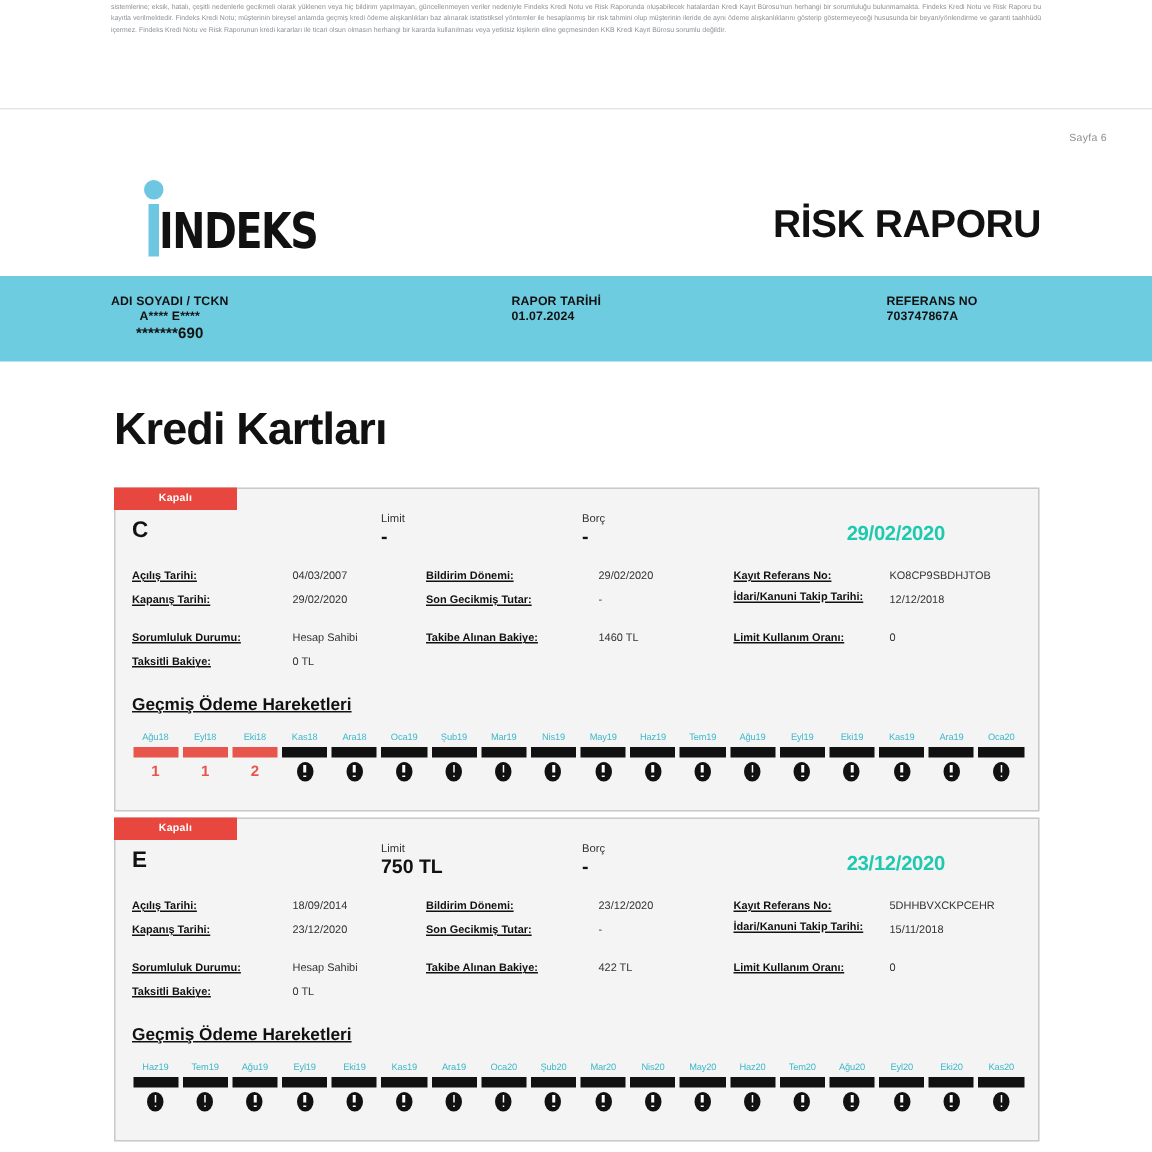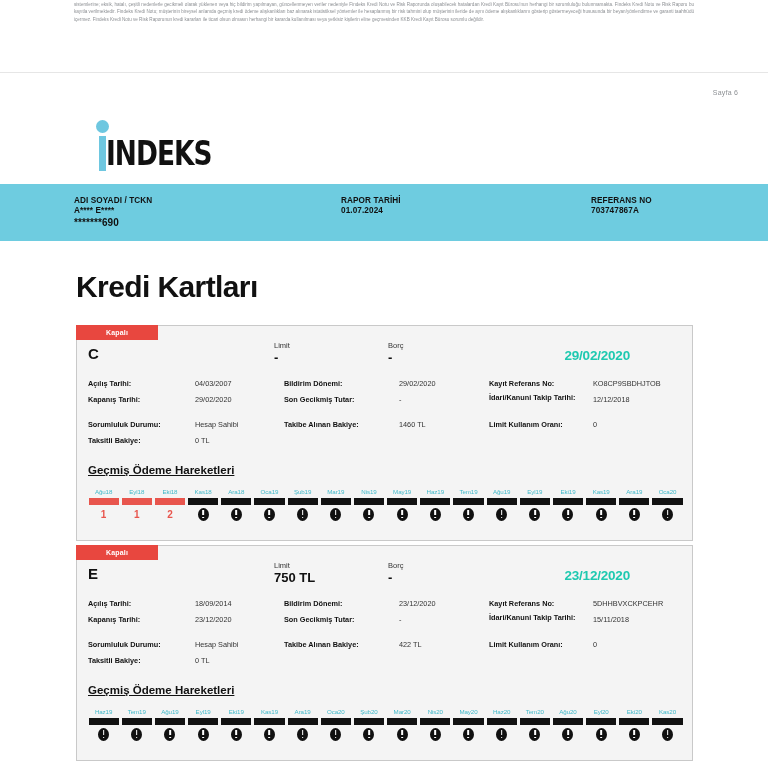--- a/index.html
+++ b/index.html
@@ -60,21 +60,21 @@
     font-size:26px; font-weight:bold; letter-spacing:-0.3px;
     color:#111;
   }
 
   
   .infoband {
     position:absolute; top:184px; left:0; width:768px; height:57px;
     background:#6ecce0;
   }
   .infoband .col { position:absolute; top:12px; }
-  .c1 { left:74px; }
+  .c1 { left:74px;text-align:center; }
   .c2 { left:341px; }
   .c3 { left:591px; }
   .ib-label { font-size:8.2px; font-weight:bold; color:#111; letter-spacing:.1px; }
   .ib-value { font-size:8.2px; font-weight:bold; color:#111; margin-top:1px; letter-spacing:.1px;}
   .ib-value2 { font-size:10px; font-weight:bold; color:#111; margin-top:2px; letter-spacing:.1px;}
 
   
   .section-title {
     position:absolute; top:270px; left:76px;
     font-size:30px; font-weight:bold; letter-spacing:-.6px; color:#111;
@@ -99,33 +99,33 @@
 
   .acct-letter {
     position:absolute; left:11px; top:19px;
     font-size:15px; font-weight:bold; color:#111;
   }
 
   .kv-top { position:absolute; top:15px; }
   .kv-top .k { font-size:7.5px; color:#333; }
   .kv-top .v { font-size:13px; font-weight:bold; color:#111; margin-top:1px; line-height:14px;}
   .kv-top .v.dash { font-size:13px; }
-  .top-limit { left:177px;margin-left:20px; }
+  .top-limit { left:177px; }
   .top-borc  { left:311px; }
 
   .closing-date {
     position:absolute; right:62px; top:22px;
     font-size:13.5px; font-weight:bold; color:#1ec9b0;
     letter-spacing:-.2px;
   }
 
   .rows { position:absolute; top:53px; left:0; width:100%; }
   .row { position:relative; height:16px; }
   .cell { position:absolute; font-size:7.3px; }
-  .cell.lbl { font-weight:bold; color:#111; }
+  .cell.lbl { font-weight:bold; color:#111;text-decoration:underline; }
   .cell.val { color:#333; }
   .col-a-l { left:11px; }
   .col-a-v { left:118px; }
   .col-b-l { left:207px; }
   .col-b-v { left:322px; }
   .col-c-l { left:412px; }
   .col-c-v { left:516px; }
   .two-line { line-height:8.4px; top:-1px; }
 
   
@@ -178,20 +178,21 @@
 <div class="top-rule"></div>
 
 <div class="page-no">Sayfa 6</div>
 
 <div class="header">
   <div class="logo">
     <div class="logo-dot"></div>
     <div class="logo-i"></div>
     <div class="logo-word">INDEKS</div>
   </div>
+  <div class="report-title">RİSK RAPORU</div>
 </div>
 
 <div class="infoband">
   <div class="col c1">
     <div class="ib-label">ADI SOYADI / TCKN</div>
     <div class="ib-value">A**** E****</div>
     <div class="ib-value2">*******690</div>
   </div>
   <div class="col c2">
     <div class="ib-label">RAPOR TARİHİ</div>

